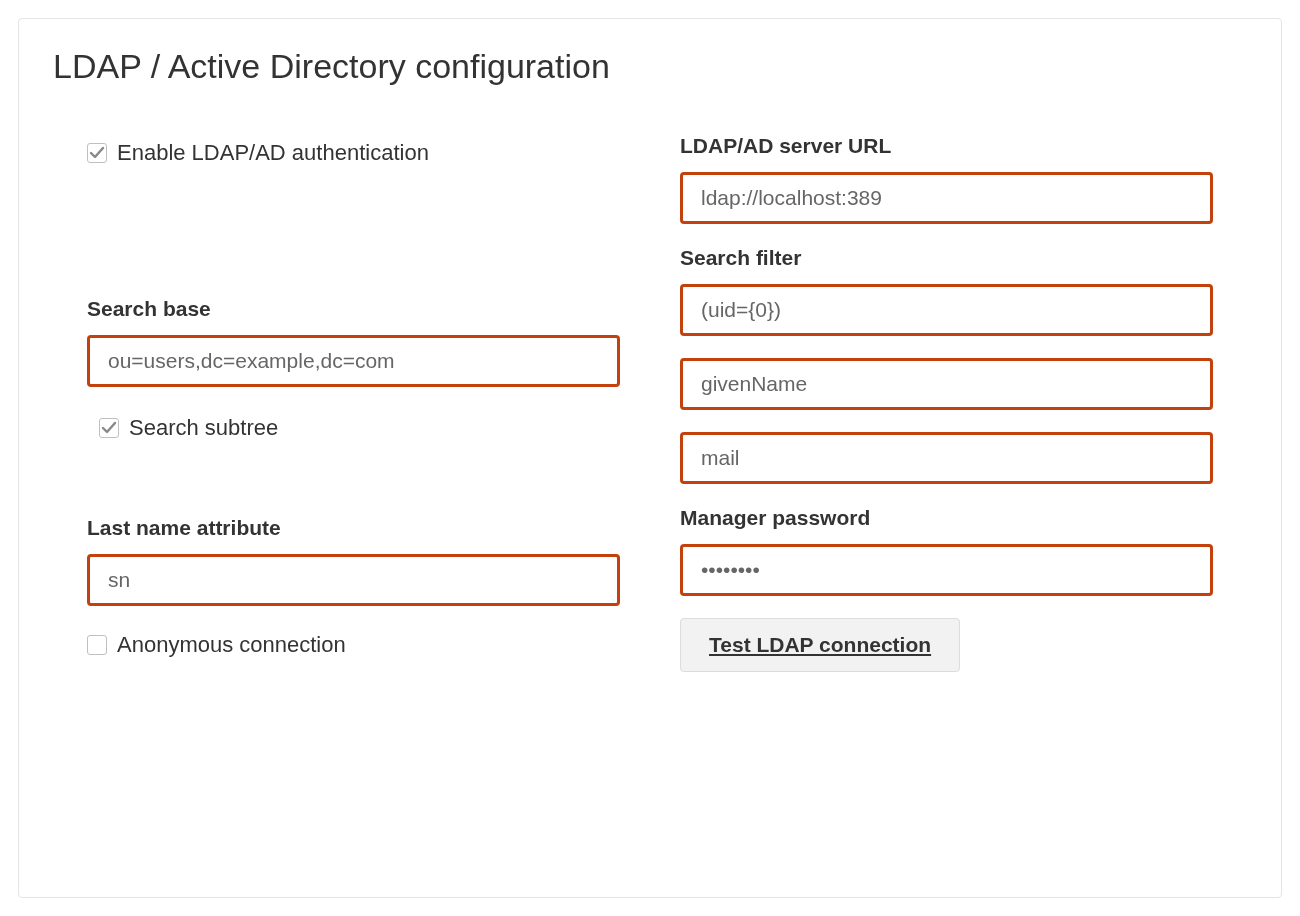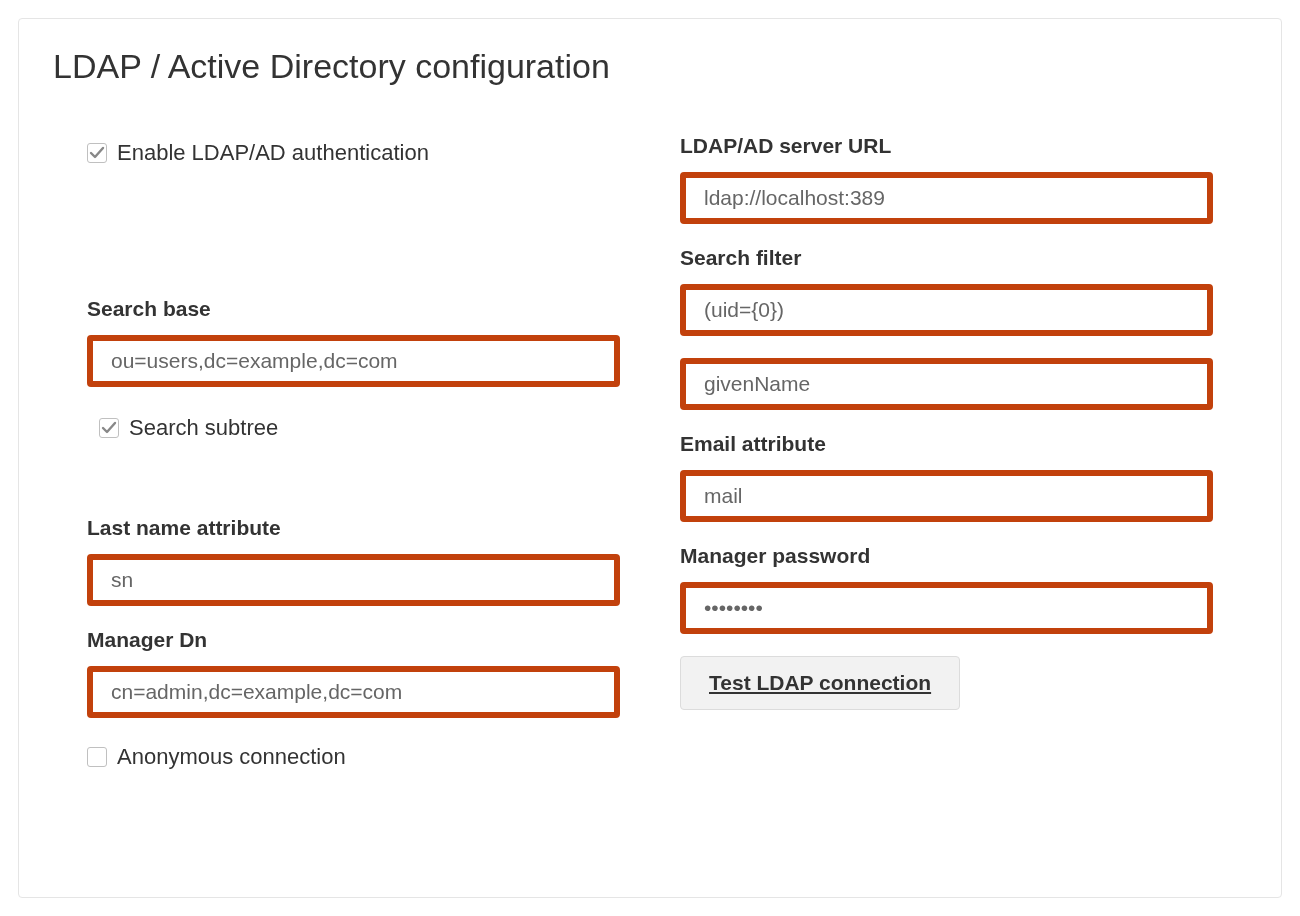--- a/index.html
+++ b/index.html
@@ -44,21 +44,21 @@
     .label {
       display: block;
       font-size: 21px;
       font-weight: 700;
       color: #333333;
       margin-bottom: 14px;
     }
     .text-input {
       width: 100%;
       height: 52px;
-      border: 6px solid #c2410c;
+      border: 3px solid #c2410c;
       border-radius: 4px;
       padding: 0 18px;
       font-size: 21px;
       color: #666666;
       background: #ffffff;
       font-family: inherit;
     }
     .checkbox-row {
       display: flex;
       align-items: center;
@@ -141,24 +141,20 @@
           </span>
           <span class="cb-label">Search subtree</span>
         </div>
       </div>
 
       <div class="field-group" style="margin-top:53px;">
         <label class="label">Last name attribute</label>
         <input type="text" class="text-input" value="sn" style="">
       </div>
 
-      <div class="field-group">
-        <label class="label">Manager Dn</label>
-        <input type="text" class="text-input" value="cn=admin,dc=example,dc=com" style="">
-      </div>
 
       <div class="field-group" style="margin-top:4px;">
         <div class="checkbox-row">
           <span class="cb">
             
           </span>
           <span class="cb-label">Anonymous connection</span>
         </div>
       </div>
 
@@ -174,21 +170,20 @@
       <div class="field-group">
         <label class="label">Search filter</label>
         <input type="text" class="text-input" value="(uid={0})" style="">
       </div>
 
       <div class="field-group">
         <input type="text" class="text-input" value="givenName" style="">
       </div>
 
       <div class="field-group">
-        <label class="label">Email attribute</label>
         <input type="text" class="text-input" value="mail" style="">
       </div>
 
       <div class="field-group">
         <label class="label">Manager password</label>
         <input type="text" class="text-input" value="••••••••" style="">
       </div>
 
       <div>
         <button class="btn">Test LDAP connection</button>

